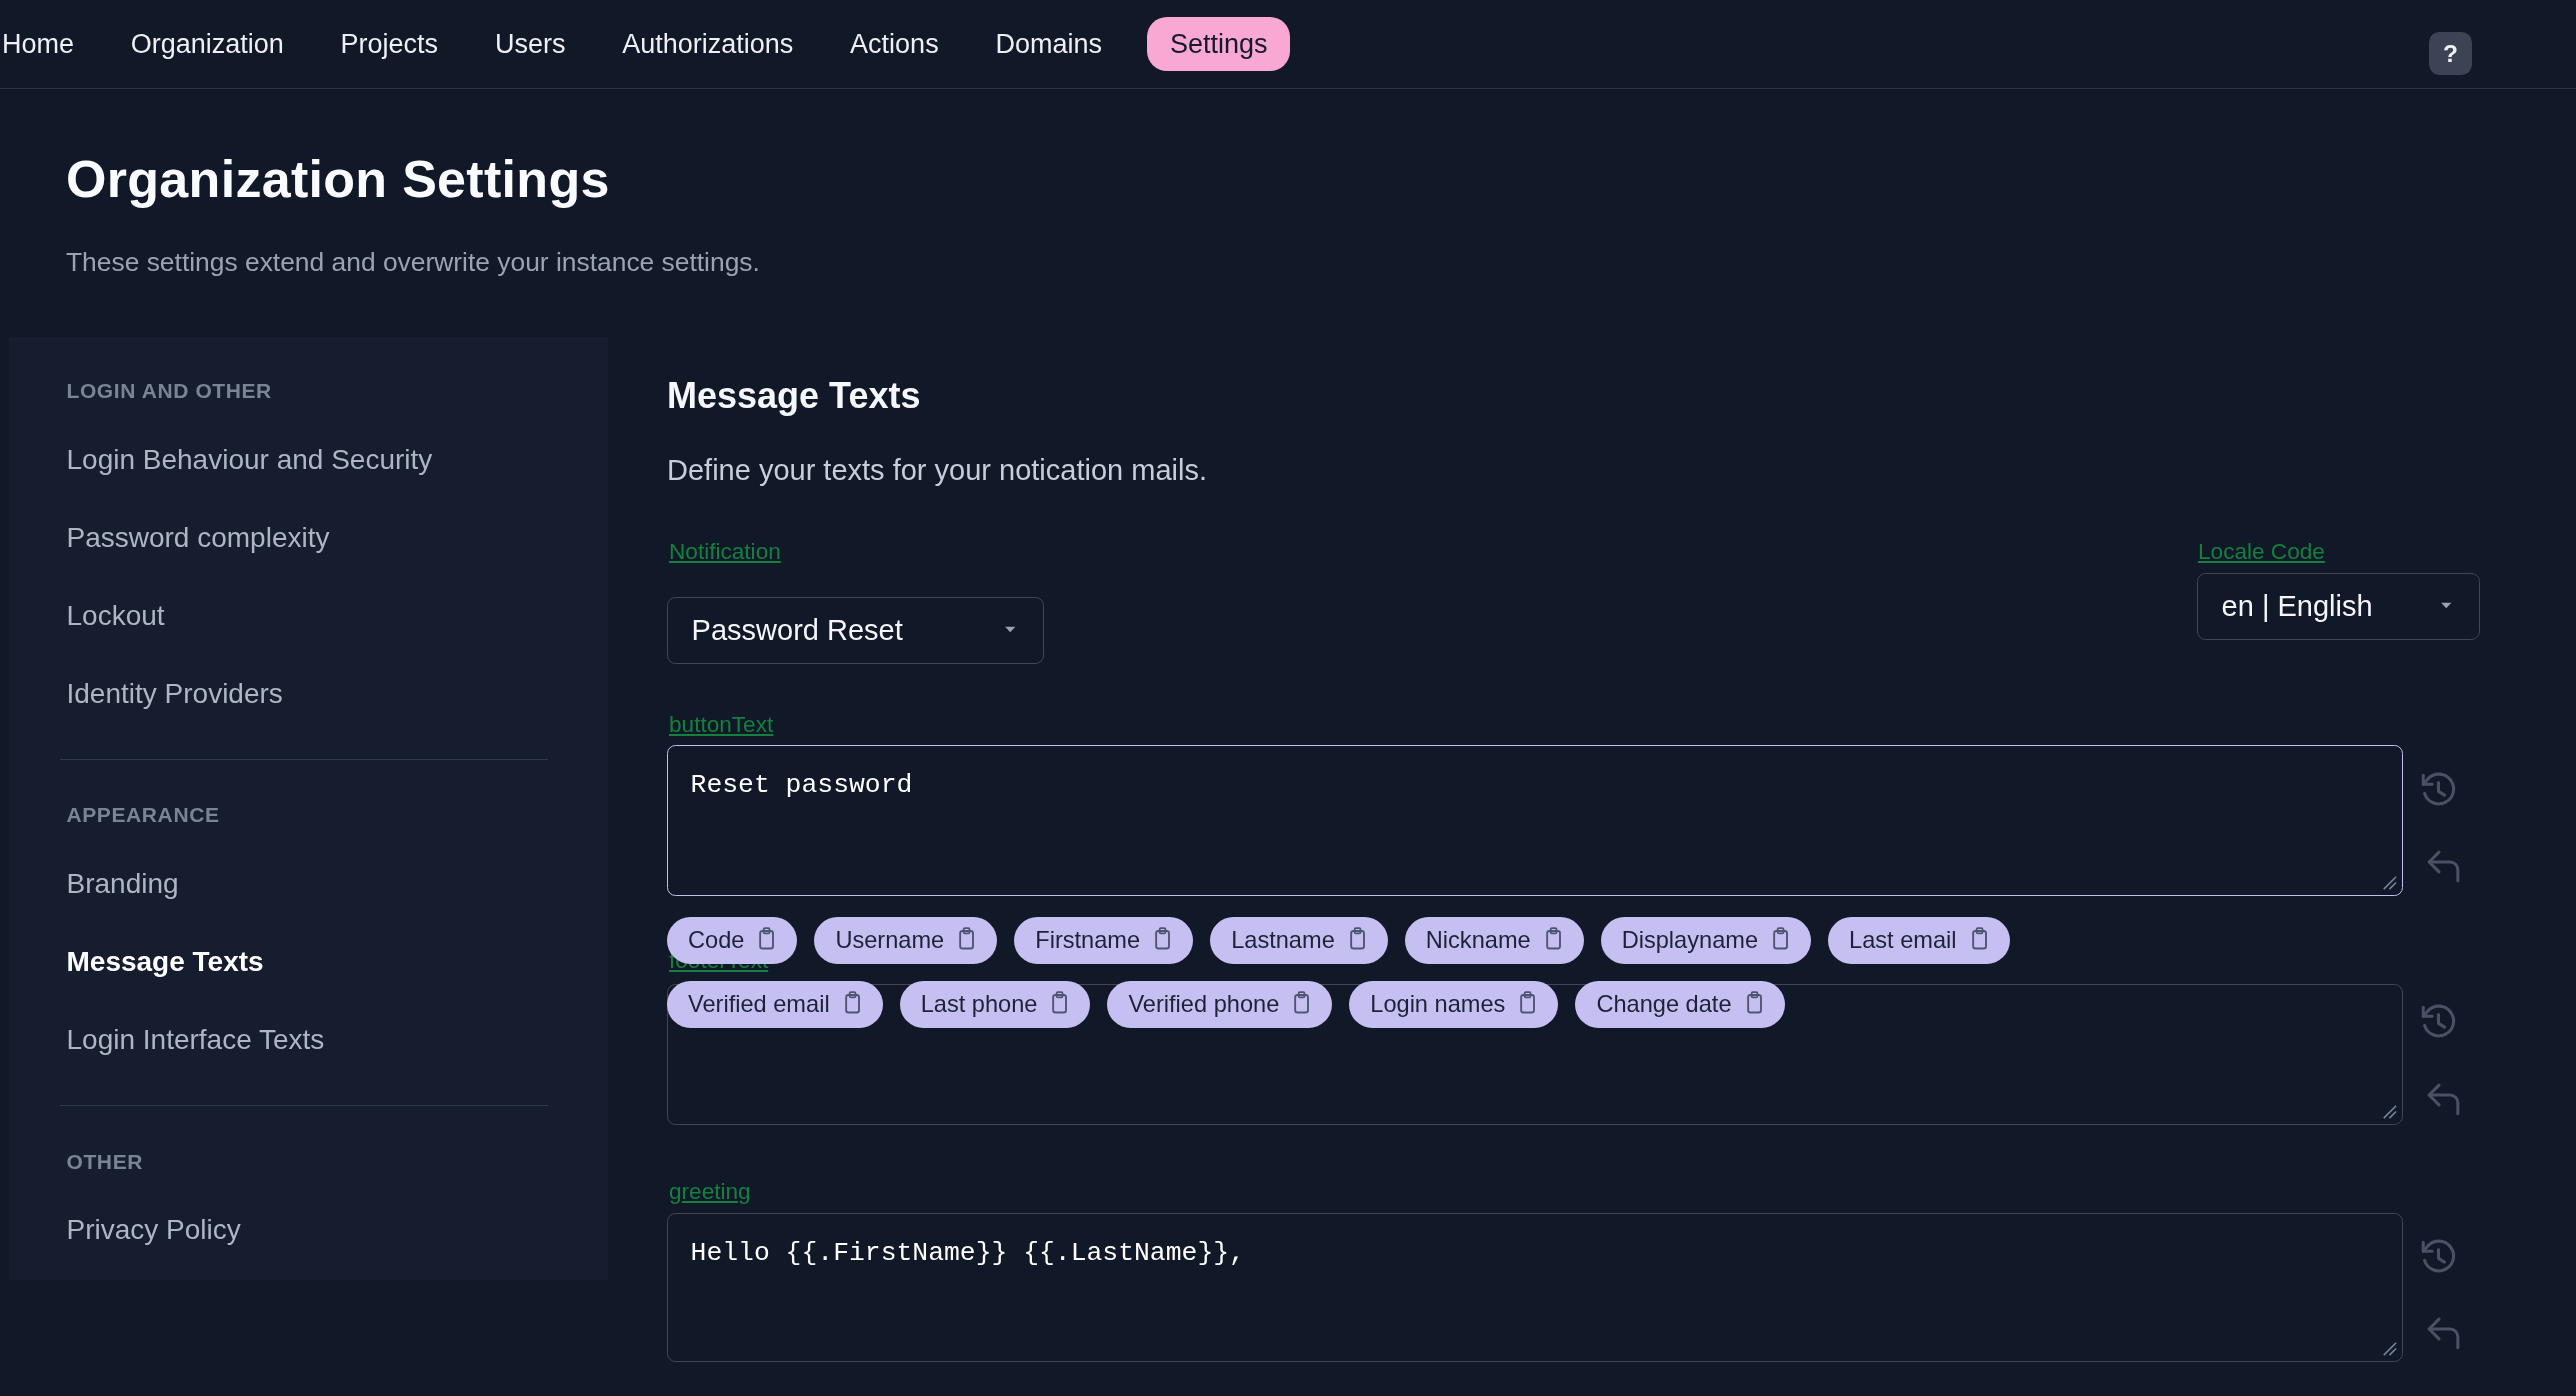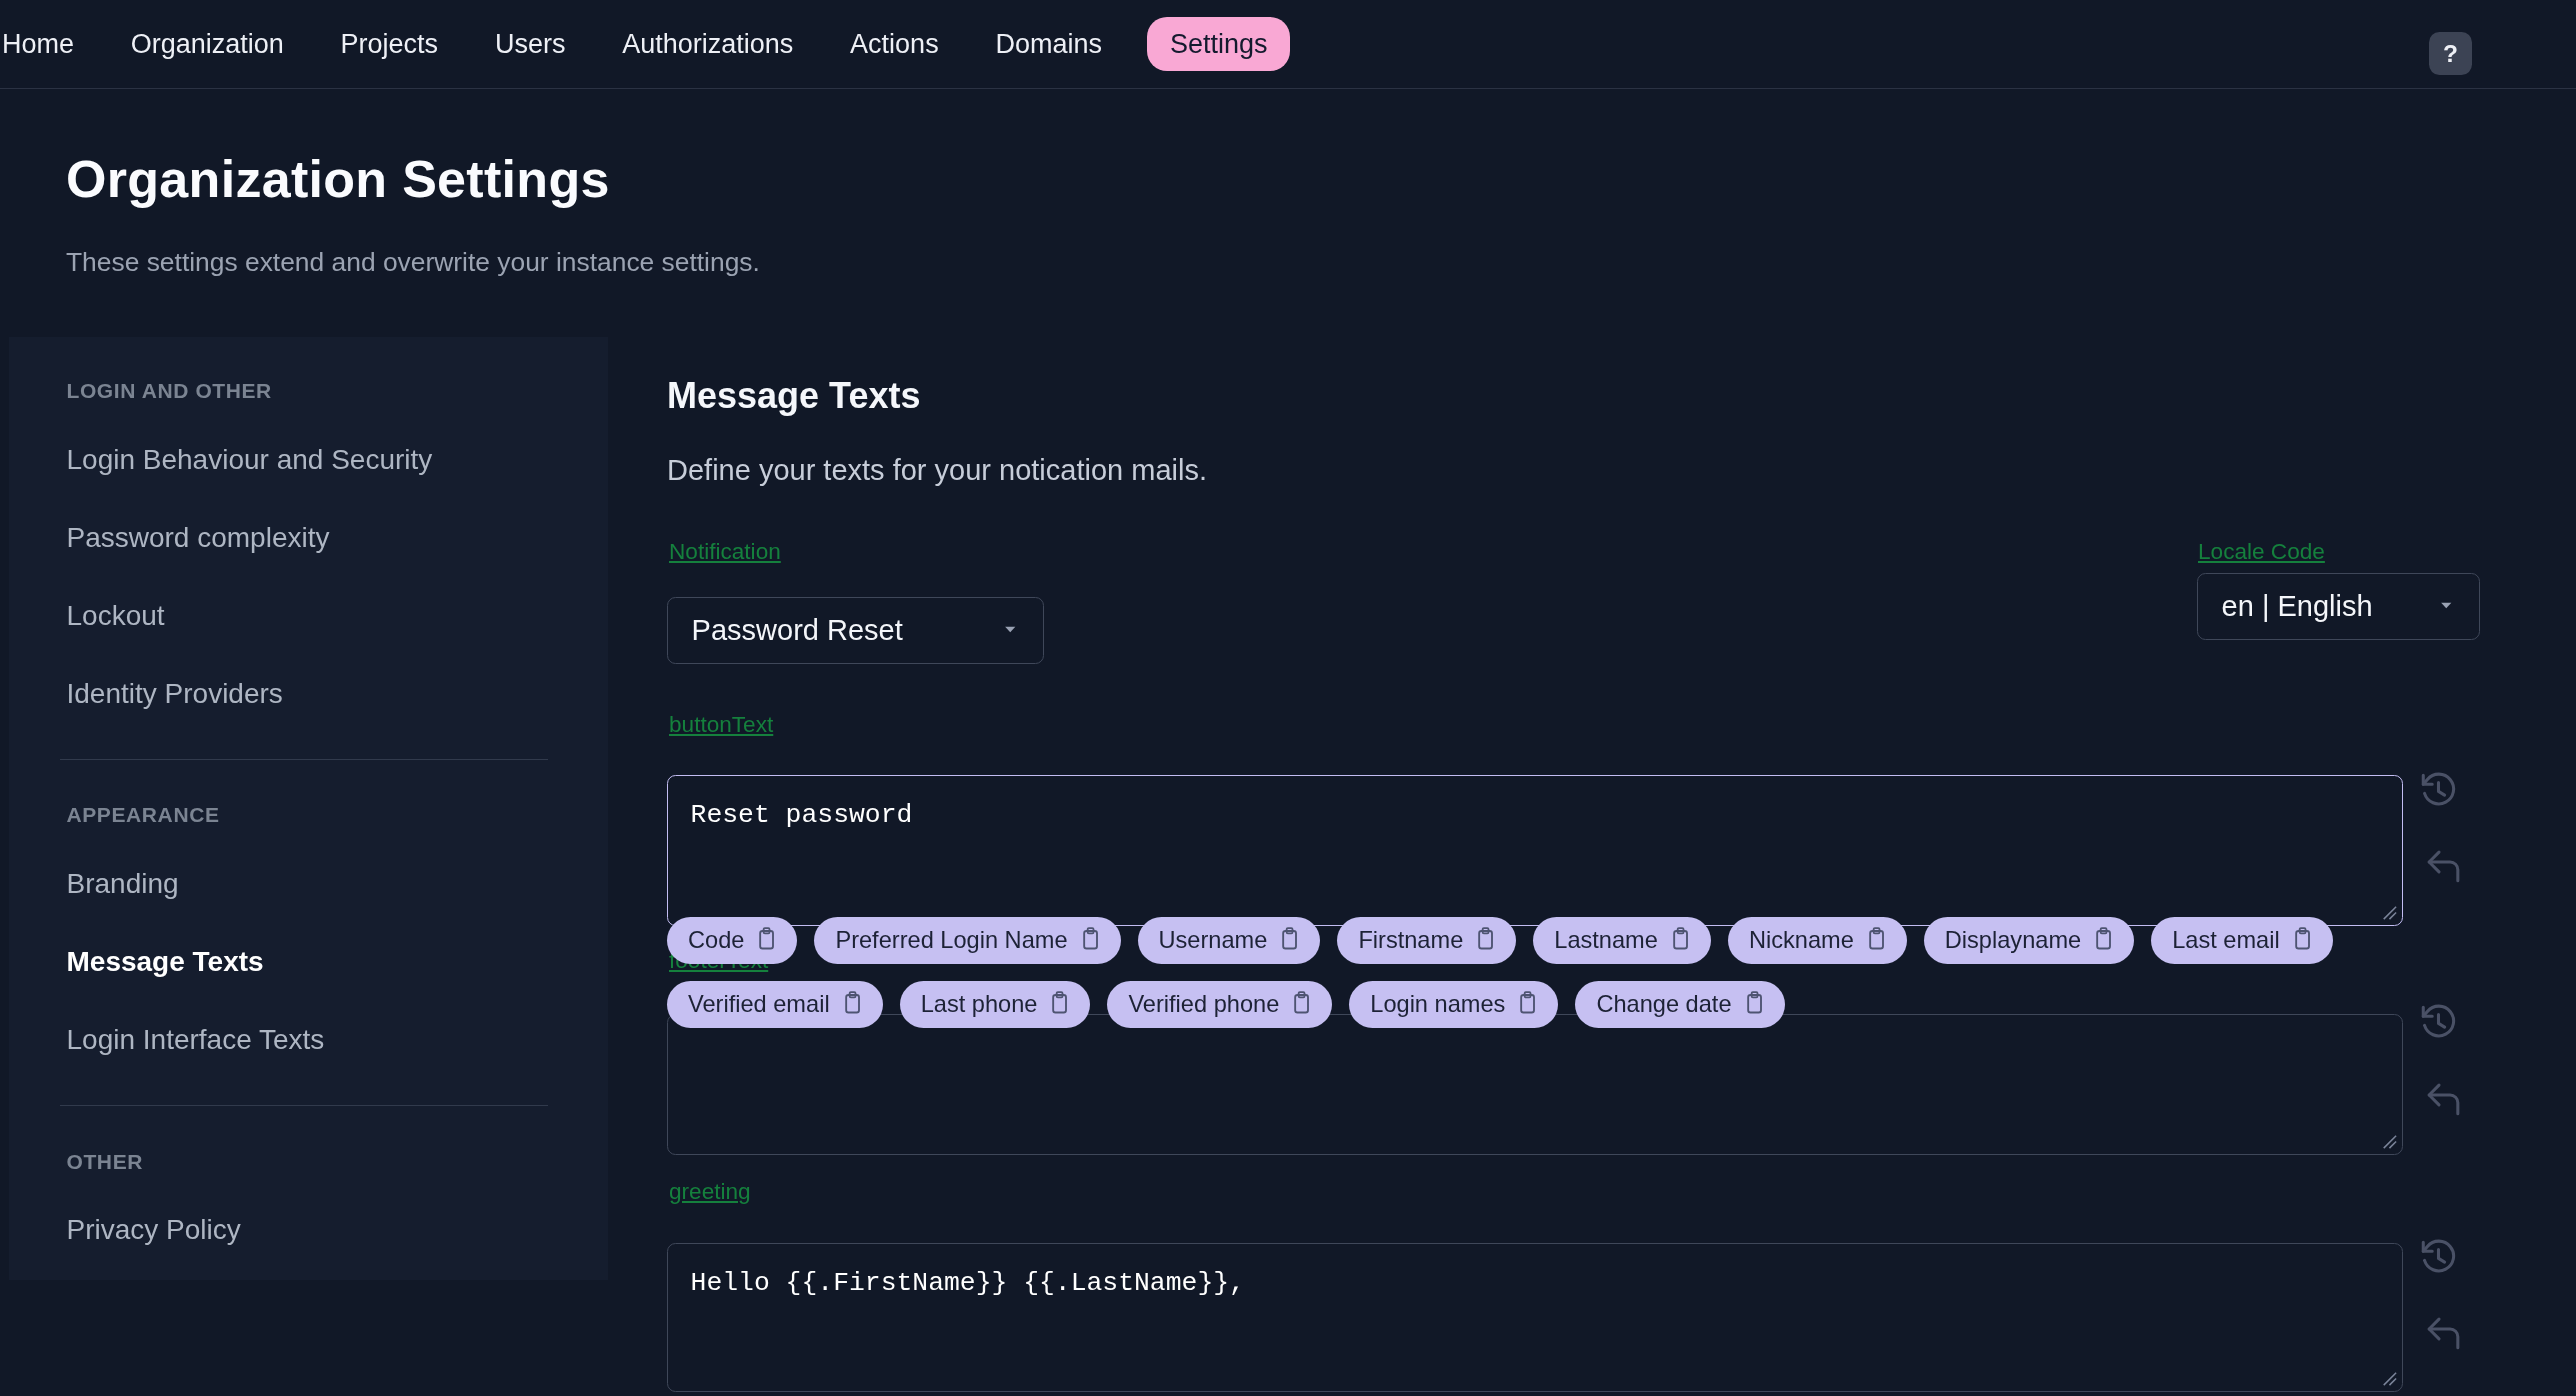--- a/index.html
+++ b/index.html
@@ -90,21 +90,21 @@
     position: absolute; height: 67px;
     border: 1.9px solid #3f4759; border-radius: 8.5px;
     background: transparent;
     display: flex; align-items: center; justify-content: space-between;
     padding: 0 21px 0 23.6px;
     cursor: pointer;
   }
   .select-box .select-value { font-size: 29px; color: #f4f6fa; white-space: nowrap; }
   .select-box svg { flex: 0 0 auto; margin-left: 22.6px; }
 
-  .textarea-wrap { position: absolute; margin-top: 30px; }
+  .textarea-wrap { position: absolute; }
   textarea.msg-area {
     width: 100%; height: 100%;
     background: transparent;
     border: 1.9px solid #3f4759; border-radius: 8.5px;
     color: #ffffff;
     font-family: "Liberation Mono", monospace;
     font-size: 26.4px; line-height: 36px;
     padding: 21px 22.6px; resize: none; outline: none;
     display: block;
   }
@@ -254,27 +254,20 @@
 <div class="chips">
   <div class="chip-row">
     <div class="chip">
         <span>Code</span>
         <span><svg viewBox="0 0 24 24" fill="none" stroke="#4e5472" stroke-width="1.6" stroke-linejoin="round">
             <rect x="7" y="6" width="11" height="15" rx="2"></rect>
             <rect x="10" y="3.5" width="5" height="4.5" rx="1"></rect>
           </svg></span>
       </div>
     <div class="chip">
-        <span>Preferred Login Name</span>
-        <span><svg viewBox="0 0 24 24" fill="none" stroke="#4e5472" stroke-width="1.6" stroke-linejoin="round">
-            <rect x="7" y="6" width="11" height="15" rx="2"></rect>
-            <rect x="10" y="3.5" width="5" height="4.5" rx="1"></rect>
-          </svg></span>
-      </div>
-    <div class="chip">
         <span>Username</span>
         <span><svg viewBox="0 0 24 24" fill="none" stroke="#4e5472" stroke-width="1.6" stroke-linejoin="round">
             <rect x="7" y="6" width="11" height="15" rx="2"></rect>
             <rect x="10" y="3.5" width="5" height="4.5" rx="1"></rect>
           </svg></span>
       </div>
     <div class="chip">
         <span>Firstname</span>
         <span><svg viewBox="0 0 24 24" fill="none" stroke="#4e5472" stroke-width="1.6" stroke-linejoin="round">
             <rect x="7" y="6" width="11" height="15" rx="2"></rect>

